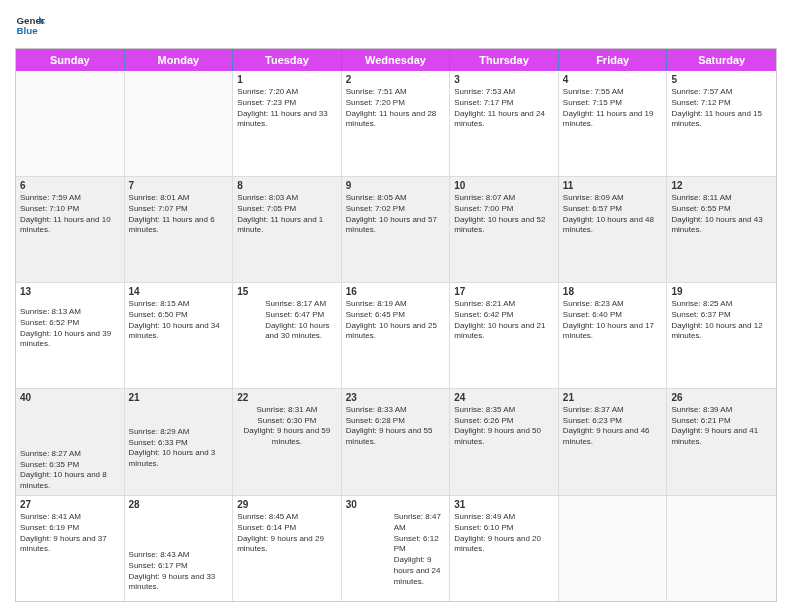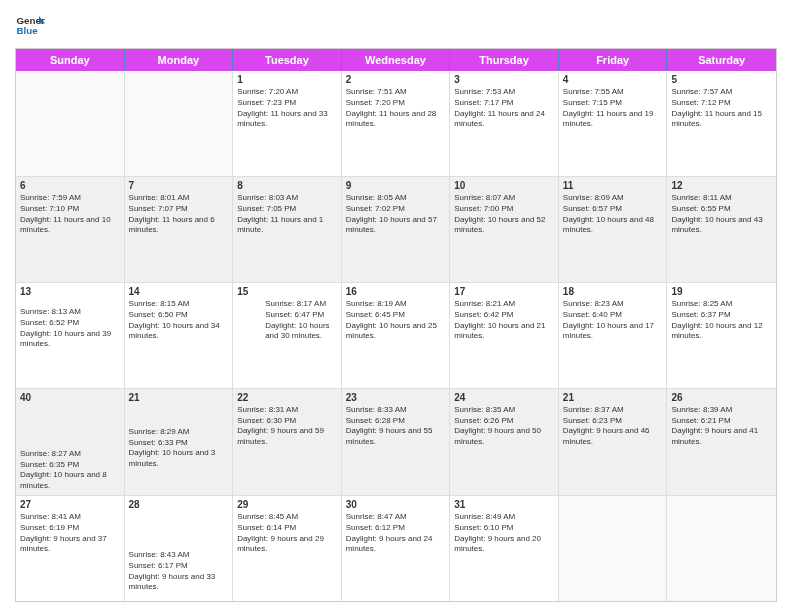--- a/index.html
+++ b/index.html
@@ -258,21 +258,21 @@
 Daylight: 10 hours and 8 minutes.</div>
           </div>
           <div class="cal-cell shaded">
             <div class="day-num">21</div>
             <div class="cell-text" style="white-space: pre-line; margin-top: 24px;">Sunrise: 8:29 AM
 Sunset: 6:33 PM
 Daylight: 10 hours and 3 minutes.</div>
           </div>
           <div class="cal-cell shaded">
             <div class="day-num">22</div>
-            <div class="cell-text" style="white-space: pre-line;">Sunrise: 8:31 AM
+            <div class="cell-text" style="white-space: pre-line; text-align: center;">Sunrise: 8:31 AM
 Sunset: 6:30 PM
 Daylight: 9 hours and 59 minutes.</div>
           </div>
           <div class="cal-cell shaded">
             <div class="day-num">23</div>
             <div class="cell-text" style="white-space: pre-line;">Sunrise: 8:33 AM
 Sunset: 6:28 PM
 Daylight: 9 hours and 55 minutes.</div>
           </div>
           <div class="cal-cell shaded">
@@ -308,21 +308,21 @@
 Daylight: 9 hours and 33 minutes.</div>
           </div>
           <div class="cal-cell">
             <div class="day-num">29</div>
             <div class="cell-text" style="white-space: pre-line;">Sunrise: 8:45 AM
 Sunset: 6:14 PM
 Daylight: 9 hours and 29 minutes.</div>
           </div>
           <div class="cal-cell">
             <div class="day-num">30</div>
-            <div class="cell-text" style="white-space: pre-line;">Sunrise: 8:47 AM
+            <div class="cell-text" style="white-space: pre-line; margin-left: 48px;">Sunrise: 8:47 AM
 Sunset: 6:12 PM
 Daylight: 9 hours and 24 minutes.</div>
           </div>
           <div class="cal-cell">
             <div class="day-num">31</div>
             <div class="cell-text" style="white-space: pre-line;">Sunrise: 8:49 AM
 Sunset: 6:10 PM
 Daylight: 9 hours and 20 minutes.</div>
           </div>
           <div class="cal-cell empty"></div>

